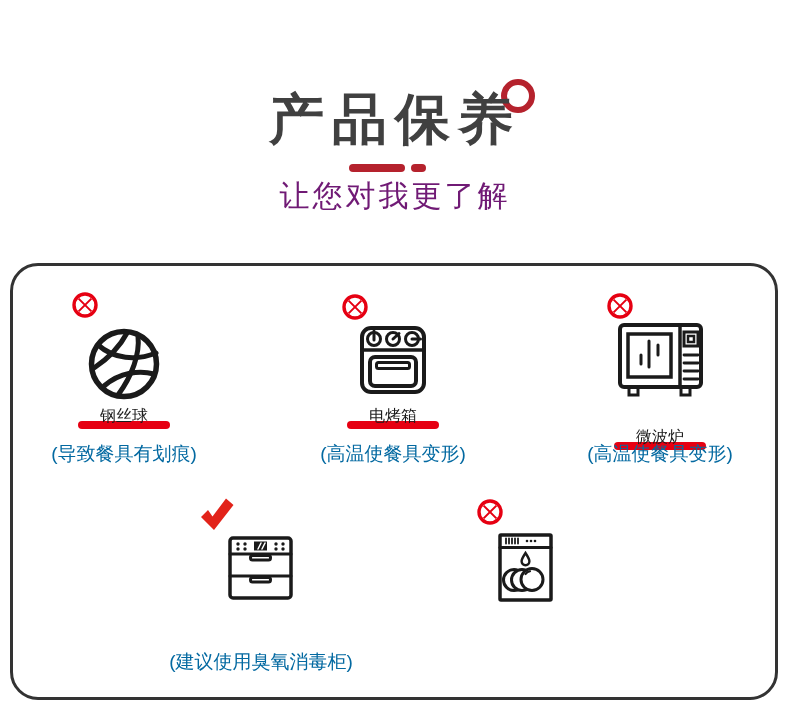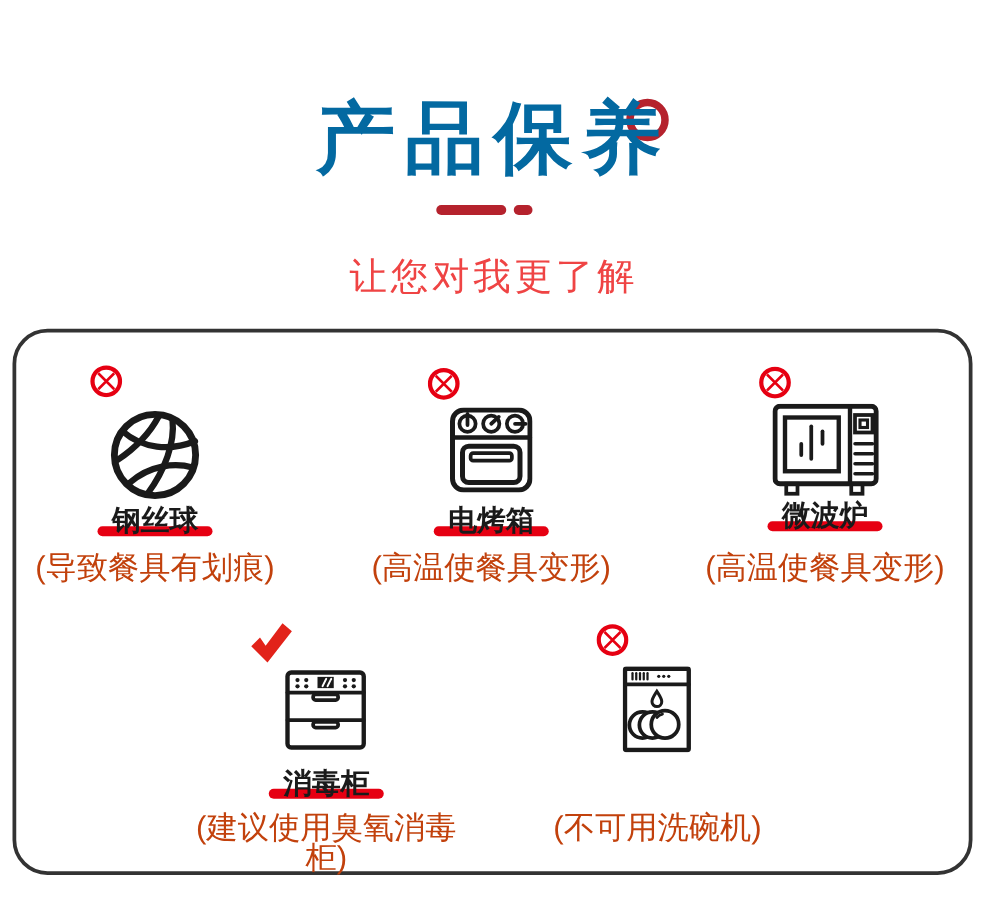--- a/index.html
+++ b/index.html
@@ -1,47 +1,47 @@
 <!DOCTYPE html>
 <html><head>
 <meta charset="utf-8">
 <style>
   html,body{margin:0;padding:0;background:#fff;}
   .page{
     position:relative;width:790px;height:722px;background:#ffffff;overflow:hidden;
     font-family:"Liberation Sans","DejaVu Sans",sans-serif;color:#1a1a1a;
   }
   .title{
-    position:absolute;top:80px;left:0;width:100%;text-align:center;
-    font-size:63px;font-weight:900;letter-spacing:8px;color:#0369a1;line-height:1;z-index:1;
+    position:absolute;top:92px;left:0;width:100%;text-align:center;
+    font-size:55px;font-weight:900;letter-spacing:8px;color:#404040;line-height:1;z-index:1;
   }
   .title-ring{
     position:absolute;left:501px;top:79px;width:22px;height:22px;
     border:6px solid #b5222d;border-radius:50%;z-index:0;
   }
   .divider{position:absolute;left:349px;top:164px;display:flex;gap:6px;align-items:center;}
   .bar-long{width:56px;height:8px;border-radius:4px;background:#b5222d;}
   .bar-short{width:15px;height:8px;border-radius:4px;background:#b5222d;}
   .subtitle{
-    position:absolute;top:205px;left:0;width:100%;text-align:center;
-    font-size:30px;letter-spacing:3px;line-height:1.1;color:#ef4444;
+    position:absolute;top:179px;left:0;width:100%;text-align:center;
+    font-size:30px;letter-spacing:3px;line-height:1.1;color:#701a75;
   }
   .card{
     position:absolute;left:10px;top:263px;width:768px;height:437px;
     border:3px solid #333;border-radius:28px;box-sizing:border-box;background:#fff;
   }
   .item{position:absolute;inset:0;}
   .mark,.icon,.label,.caption{position:absolute;}
-  .label{width:140px;text-align:center;font-size:23px;font-weight:700;line-height:26px;height:30px;}
+  .label{width:140px;text-align:center;font-size:16px;font-weight:400;line-height:26px;height:30px;}
   .label .line{
     position:absolute;left:50%;transform:translateX(-50%);top:18px;
     width:92px;height:8px;border-radius:4px;background:#e60012;z-index:0;
   }
   .label .txt{position:relative;z-index:1;}
-  .caption{width:240px;text-align:center;font-size:25px;line-height:24px;color:#c2410c;}
+  .caption{width:240px;text-align:center;font-size:19px;line-height:24px;color:#0369a1;}
   svg{display:block;}
 </style>
 </head>
 <body>
 
 <div class="page">
 
   <div class="title-ring"></div>
   <h1 class="title" style="margin:0;">产品保养</h1>
   <div class="divider">
@@ -121,21 +121,21 @@
         <rect x="66" y="9" width="14" height="14" stroke-width="3"></rect>
         <rect x="70" y="13" width="6" height="6" stroke-width="2.5"></rect>
         <line x1="66" y1="32" x2="80" y2="32" stroke-width="2.8"></line>
         <line x1="66" y1="40" x2="80" y2="40" stroke-width="2.8"></line>
         <line x1="66" y1="48" x2="80" y2="48" stroke-width="2.8"></line>
         <line x1="66" y1="56" x2="80" y2="56" stroke-width="2.8"></line>
         <rect x="11" y="64" width="9" height="8" stroke-width="3"></rect>
         <rect x="63" y="64" width="9" height="8" stroke-width="3"></rect>
       </svg>
     </div>
-    <div class="label" style="left:590px;top:399px;">
+    <div class="label" style="left:590px;top:424px;">
       <span class="line"></span>
       <span class="txt">微波炉</span>
     </div>
     <div class="caption" style="left:540px;top:442px;">(高温使餐具变形)</div>
   </div>
 
   <div class="item">
     <div class="mark" style="left:198px;top:496px;">
       <svg width="38" height="37" viewBox="0 0 38 37">
         <path d="M3 21 L10 14 L14.5 20.5 L28 2.5 L35.5 9 L16 34 Z" fill="#e2231a"></path>
@@ -154,24 +154,20 @@
         <line x1="30" y1="13" x2="33" y2="7" stroke="#ffffff" stroke-width="1.5"></line>
         <line x1="34" y1="13" x2="37" y2="7" stroke="#ffffff" stroke-width="1.5"></line>
         <circle cx="48" cy="8" r="1.7" fill="#1a1a1a" stroke="none"></circle>
         <circle cx="48" cy="13" r="1.7" fill="#1a1a1a" stroke="none"></circle>
         <circle cx="55" cy="8" r="1.7" fill="#1a1a1a" stroke="none"></circle>
         <circle cx="55" cy="13" r="1.7" fill="#1a1a1a" stroke="none"></circle>
         <rect x="22.5" y="19.5" width="20" height="4.5" rx="2" stroke-width="3"></rect>
         <rect x="22.5" y="41.5" width="20" height="4.5" rx="2" stroke-width="3"></rect>
       </svg>
     </div>
-    <div class="label" style="left:191px;top:613px;">
-      <span class="line"></span>
-      <span class="txt">消毒柜</span>
-    </div>
     <div class="caption" style="left:141px;top:650px;">(建议使用臭氧消毒柜)</div>
   </div>
 
   <div class="item">
     <div class="mark" style="left:477px;top:499px;">
       <svg width="26" height="26" viewBox="0 0 26 26">
         <circle cx="13" cy="13" r="11" fill="none" stroke="#e60012" stroke-width="3.4"></circle>
         <path d="M6.6 6.6 L19.4 19.4 M19.4 6.6 L6.6 19.4" stroke="#e60012" stroke-width="2" fill="none"></path>
       </svg>
     </div>
@@ -187,16 +183,15 @@
         <circle cx="29" cy="8" r="1.3" fill="#1a1a1a" stroke="none"></circle>
         <circle cx="33" cy="8" r="1.3" fill="#1a1a1a" stroke="none"></circle>
         <circle cx="37" cy="8" r="1.3" fill="#1a1a1a" stroke="none"></circle>
         <path d="M27.5 20 C25.2 23.7 23.6 25.8 23.6 28.3 a3.9 3.9 0 0 0 7.8 0 C31.4 25.8 29.8 23.7 27.5 20 Z" stroke-width="2.4"></path>
         <circle cx="16" cy="47" r="10.5" stroke-width="3"></circle>
         <circle cx="24" cy="47" r="10.5" stroke-width="3" fill="#ffffff"></circle>
         <circle cx="34" cy="46.5" r="11" stroke-width="3" fill="#ffffff"></circle>
         <path d="M27.5 41 A8.5 8.5 0 0 1 32 38.3" stroke-width="2.2"></path>
       </svg>
     </div>
-    <div class="caption" style="left:406px;top:650px;">(不可用洗碗机)</div>
   </div>
 
 </div>
 
 </body></html>

